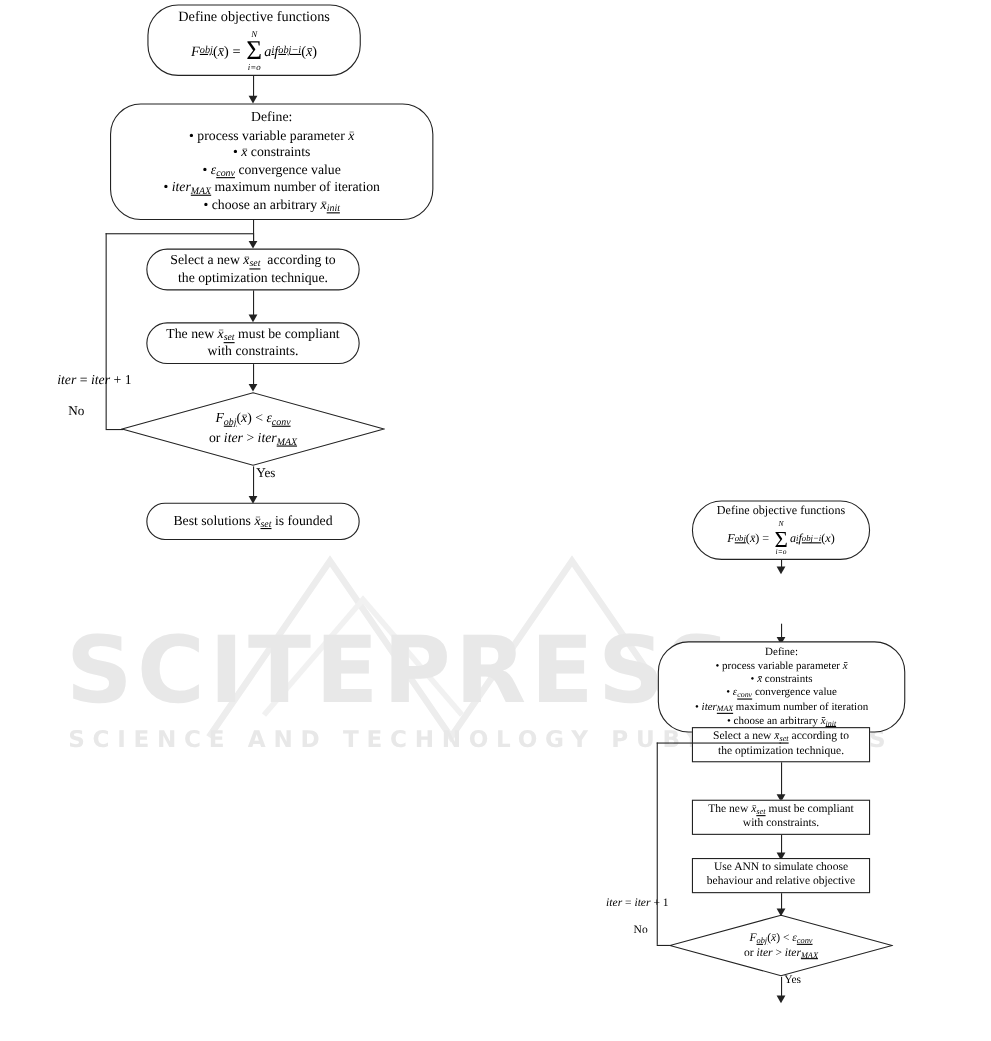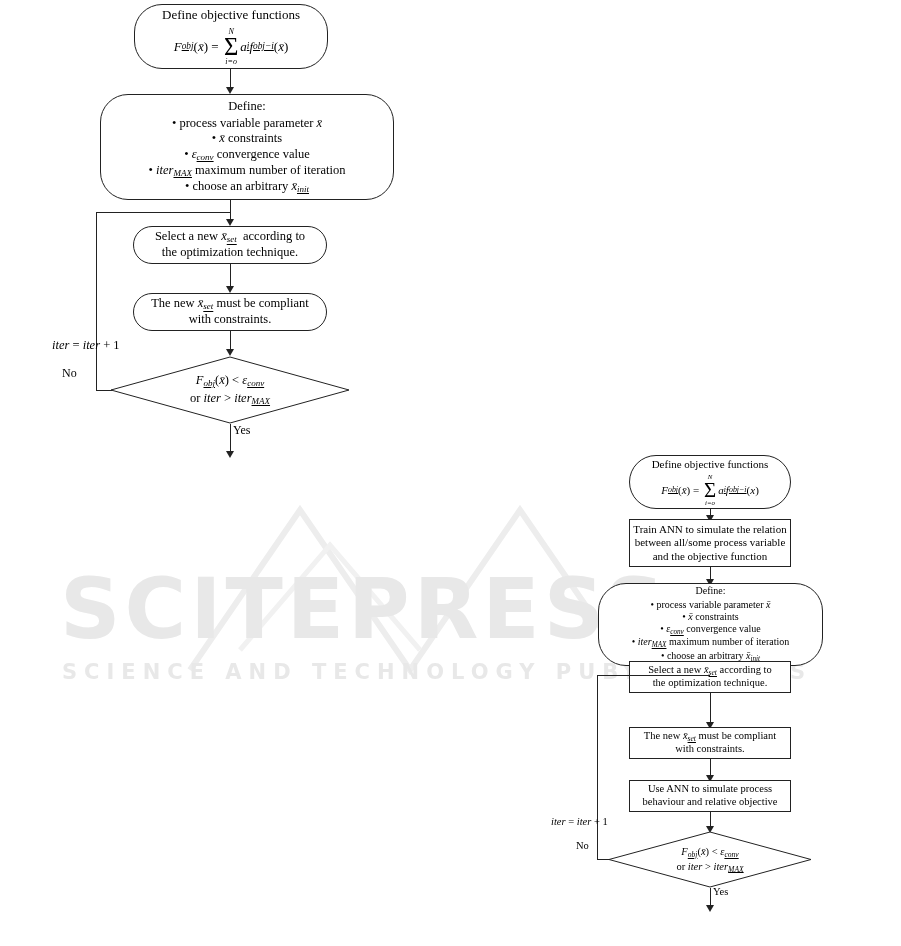--- a/index.html
+++ b/index.html
@@ -235,20 +235,25 @@
   <div class="conn v" style="left:230px; top:212px; height:8px;"></div>
   <div class="edge-label" style="left:62px; top:366px; font-size:12px;">No</div>
   <div class="edge-label" style="left:52px; top:338px; font-size:12.5px;">
     <span class="it">iter</span> = <span class="it">iter</span> + 1
   </div>
 
   <div class="conn v" style="left:230px; top:424px; height:29px;"></div>
   <div class="arrowhead" style="left:226px; top:451px;"></div>
   <div class="edge-label" style="left:233px; top:423px; font-size:12px;">Yes</div>
 
+  <div class="node round" style="left:133px; top:457px; width:194px; height:34px; font-size:12.5px;">
+    <span class="ln">
+      <span>Best solutions</span> <span class="it">x̄</span><span class="sub">set</span> <span>is founded</span>
+    </span>
+  </div>
 
   <div class="node round" style="left:629px; top:455px; width:162px; height:54px; font-size:11px;">
     <span class="ln">Define objective functions</span>
     <span class="eqline" style="margin-top:3px;">
       <span class="it">F</span>
         <span class="sub">obj</span>
         <span>(</span>
         <span class="it">x̄</span>
         <span>)&nbsp;=&nbsp;</span>
       <span class="sigma">
@@ -262,25 +267,20 @@
         <span class="sub">obj−i</span>
         <span>(</span>
         <span class="it">x</span>
         <span>)</span>
     </span>
   </div>
 
   <div class="conn v" style="left:710px; top:509px; height:10px;"></div>
   <div class="arrowhead" style="left:706px; top:515px;"></div>
 
-  <div class="node" style="left:629px; top:519px; width:162px; height:48px; font-size:11px;">
-    <span class="ln">Train ANN to simulate the relation</span>
-    <span class="ln">between all/some process variable</span>
-    <span class="ln">and the objective function</span>
-  </div>
 
   <div class="conn v" style="left:710px; top:567px; height:14px;"></div>
   <div class="arrowhead" style="left:706px; top:579px;"></div>
 
   <div class="node round" style="left:598px; top:583px; width:225px; height:83px; font-size:10px;">
     <span class="ln">Define:</span>
     <div class="bullets" style="margin-top:1px;">
       <span class="ln">•&nbsp;process variable parameter <span class="it">x̄</span></span>
       <span class="ln">•&nbsp;<span class="it">x̄</span> constraints</span>
       <span class="ln">•&nbsp;<span class="it">ε</span><span class="sub">conv</span> convergence value</span>
@@ -306,21 +306,21 @@
     <span class="ln">
       <span>The new</span> <span class="it">x̄</span><span class="sub">set</span> <span>must be compliant</span>
     </span>
     <span class="ln">with constraints.</span>
   </div>
 
   <div class="conn v" style="left:710px; top:759px; height:21px;"></div>
   <div class="arrowhead" style="left:706px; top:775px;"></div>
 
   <div class="node" style="left:629px; top:780px; width:162px; height:32px; font-size:10.5px;">
-    <span class="ln">Use ANN to simulate process</span>
+    <span class="ln">Use ANN to simulate choose</span>
     <span class="ln">behaviour and relative objective</span>
   </div>
 
   <div class="conn v" style="left:710px; top:812px; height:16px;"></div>
   <div class="arrowhead" style="left:706px; top:826px;"></div>
 
   <div class="diamond" style="left:608px; top:831px; width:204px; height:57px;">
     <svg width="204" height="57" viewBox="0 0 204 57">
       <polygon points="102,1 203,28.5 102,56 1,28.5" fill="#ffffff" stroke="#222222" stroke-width="1"></polygon>
     </svg>

